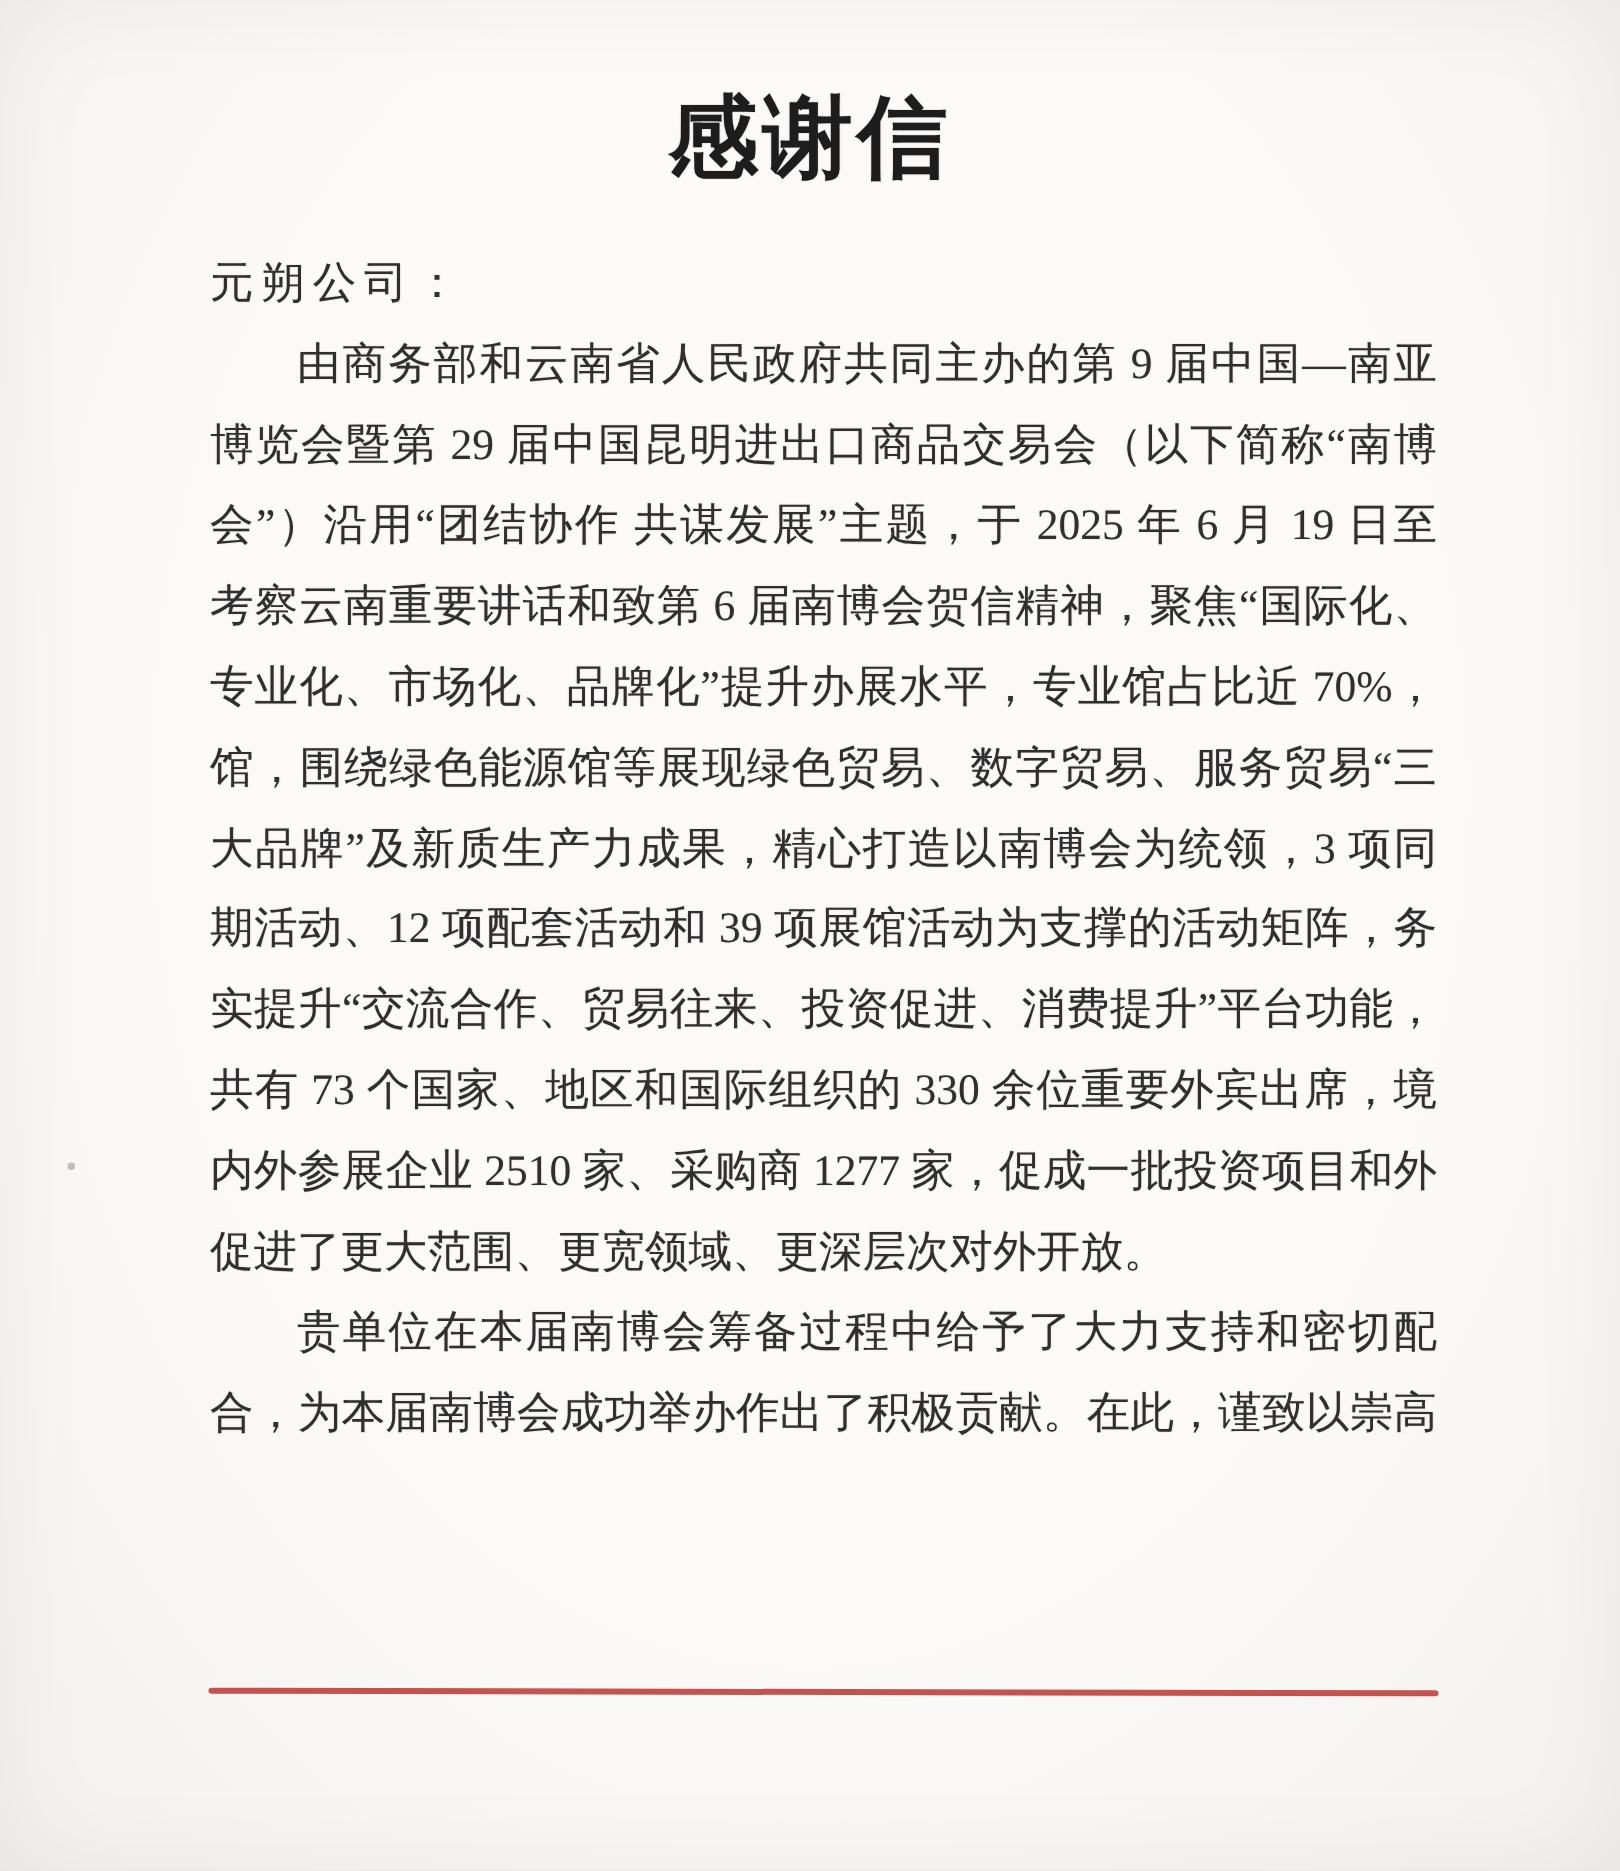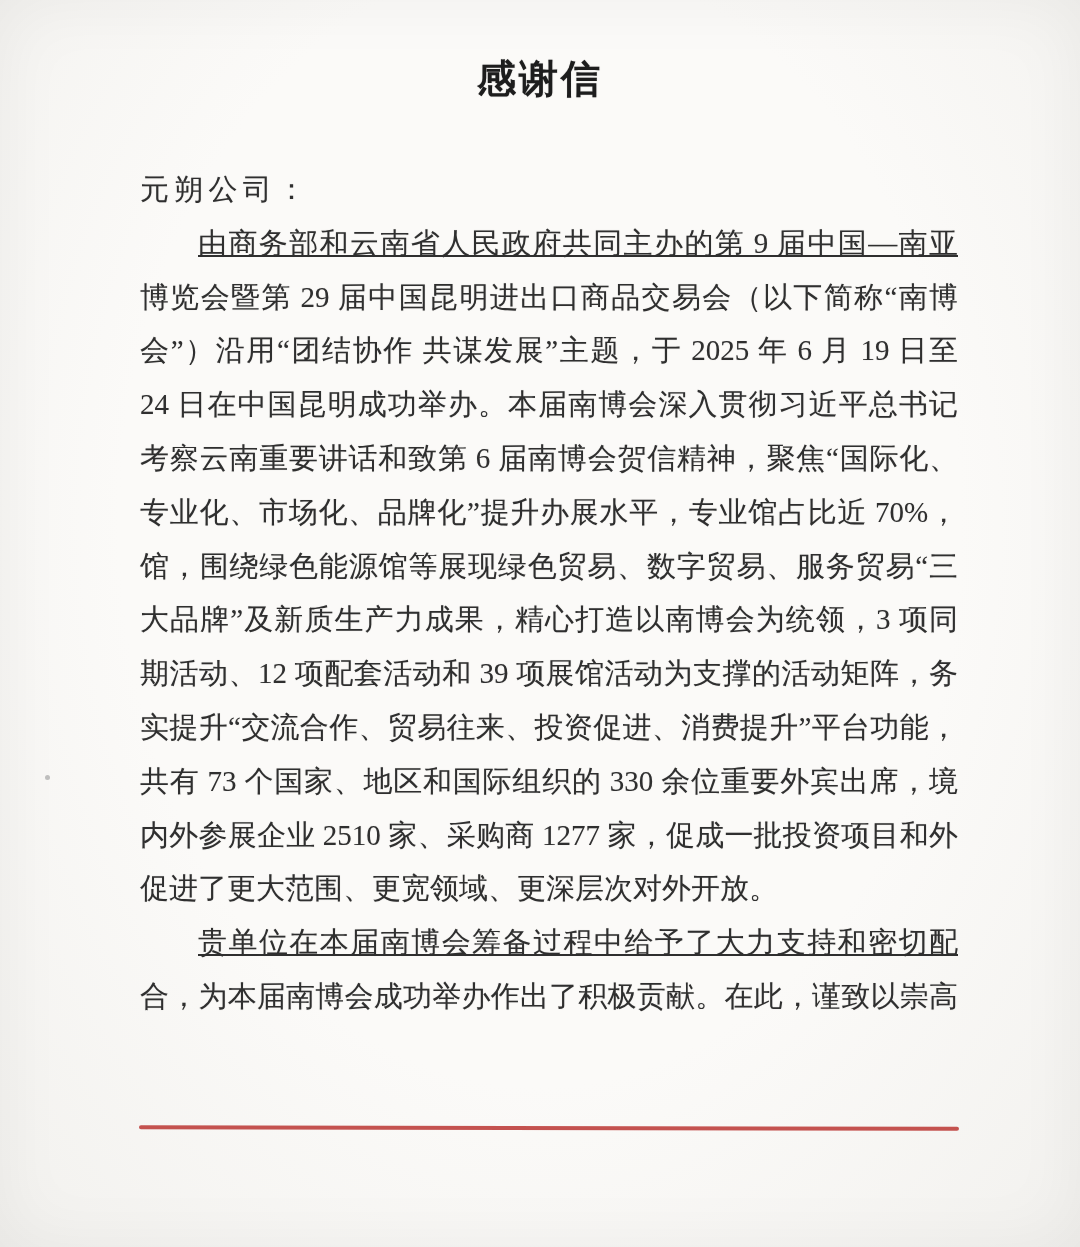--- a/index.html
+++ b/index.html
@@ -18,21 +18,21 @@
     font-family: "Liberation Serif", "DejaVu Serif", serif;
     color: #2f2f2f;
   }
   .title {
     position: absolute;
     top: 52px;
     left: 0;
     width: 100%;
     margin: 0;
     text-align: center;
-    font-size: 39px;
+    font-size: 60px;
     font-weight: bold;
     letter-spacing: 3px;
     color: #1d1d1d;
     text-shadow: 0 0 1px rgba(30,30,30,0.35);
   }
   .letter-body {
     position: absolute;
     top: 163px;
     left: 140px;
     width: 818px;
@@ -45,21 +45,20 @@
   }
   .salutation {
     letter-spacing: 0.18em;
   }
   .stretch {
     text-align: justify;
     text-align-last: justify;
   }
   .indent {
     text-indent: 2em;
-    text-decoration: underline;
   }
   .red-underline {
     position: absolute;
     left: 139px;
     top: 1126px;
     width: 820px;
     height: 4px;
     background: #bf4340;
     border-radius: 3px;
     transform: rotate(0.12deg);
@@ -81,21 +80,20 @@
 
 <div class="page">
 
   <h1 class="title">感谢信</h1>
 
   <div class="letter-body">
     <div class="line salutation">元朔公司：</div>
     <div class="line indent stretch">由商务部和云南省人民政府共同主办的第 9 届中国—南亚</div>
     <div class="line stretch">博览会暨第 29 届中国昆明进出口商品交易会（以下简称“南博</div>
     <div class="line stretch">会”）沿用“团结协作 共谋发展”主题，于 2025 年 6 月 19 日至</div>
-    <div class="line stretch">24 日在中国昆明成功举办。本届南博会深入贯彻习近平总书记</div>
     <div class="line stretch">考察云南重要讲话和致第 6 届南博会贺信精神，聚焦“国际化、</div>
     <div class="line stretch">专业化、市场化、品牌化”提升办展水平，专业馆占比近 70%，</div>
     <div class="line stretch">馆，围绕绿色能源馆等展现绿色贸易、数字贸易、服务贸易“三</div>
     <div class="line stretch">大品牌”及新质生产力成果，精心打造以南博会为统领，3 项同</div>
     <div class="line stretch">期活动、12 项配套活动和 39 项展馆活动为支撑的活动矩阵，务</div>
     <div class="line stretch">实提升“交流合作、贸易往来、投资促进、消费提升”平台功能，</div>
     <div class="line stretch">共有 73 个国家、地区和国际组织的 330 余位重要外宾出席，境</div>
     <div class="line stretch">内外参展企业 2510 家、采购商 1277 家，促成一批投资项目和外</div>
     <div class="line">促进了更大范围、更宽领域、更深层次对外开放。</div>
     <div class="line indent stretch">贵单位在本届南博会筹备过程中给予了大力支持和密切配</div>

